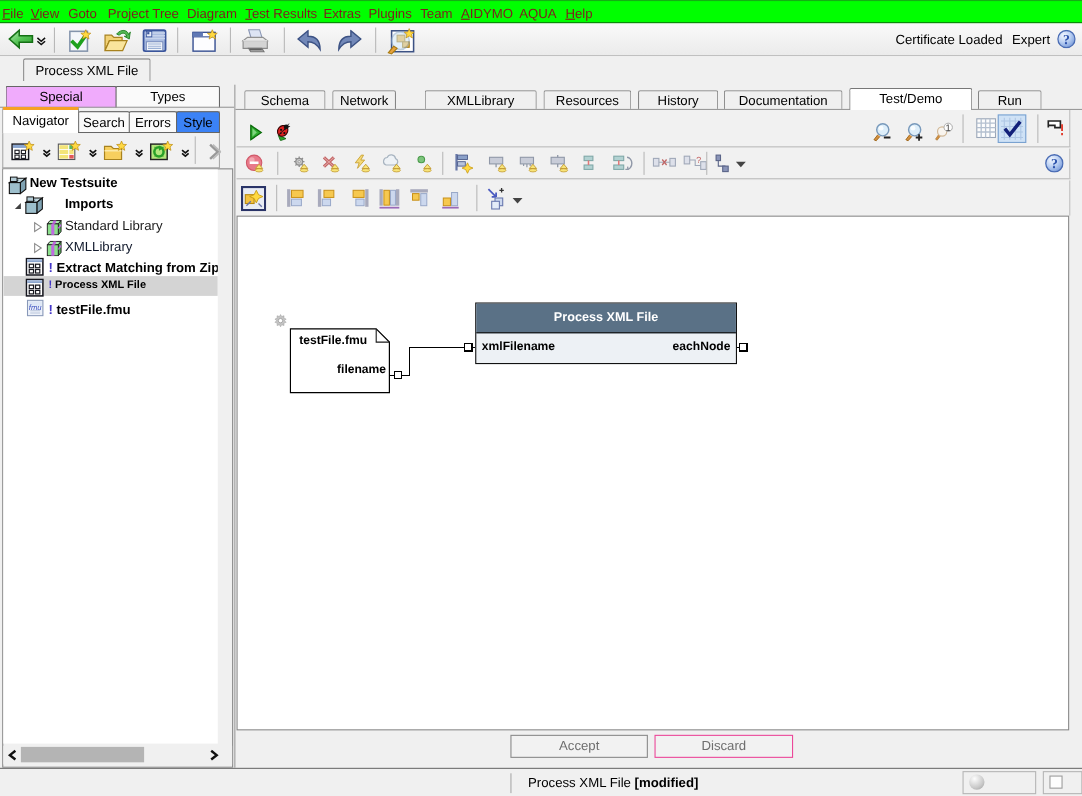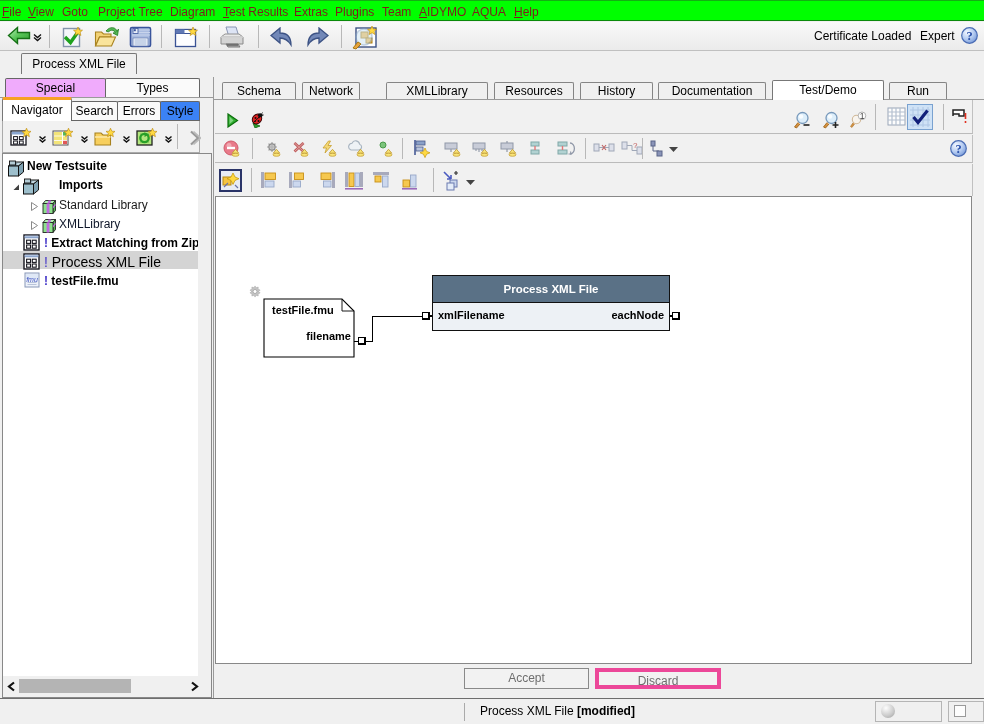--- a/index.html
+++ b/index.html
@@ -223,21 +223,21 @@
     <span class="abs" style="left:41px;top:82px;font-size:12px;font-weight:bold;white-space:nowrap"><span style="color:#4436c8">! </span>Extract Matching from Zip Arc</span>
     <svg class="abs" style="left:20px;top:99px" width="17" height="17" viewBox="0 0 17 17">
           <rect x="1" y="1" width="15" height="15" fill="#fff" stroke="#16161e" stroke-width="1.4"></rect>
           <rect x="1.7" y="1.7" width="13.6" height="2.6" fill="#8aa4cc"></rect>
           <path d="M1.7 2.4 h13.6" stroke="#b8c8e4" stroke-width=".9"></path>
           <rect x="3.6" y="6.2" width="3.9" height="3.2" fill="#fff" stroke="#16161e" stroke-width="1.1"></rect>
           <rect x="9.3" y="6.2" width="3.9" height="3.2" fill="#fff" stroke="#16161e" stroke-width="1.1"></rect>
           <rect x="3.6" y="11" width="3.9" height="3.2" fill="#fff" stroke="#16161e" stroke-width="1.1"></rect>
           <rect x="9.3" y="11" width="3.9" height="3.2" fill="#fff" stroke="#16161e" stroke-width="1.1"></rect>
         </svg>
-    <span class="abs" style="left:41px;top:100px;font-size:14px;font-weight:normal"><span style="color:#4436c8">! </span>Process XML File</span>
+    <span class="abs" style="left:41px;top:100px;font-size:10px;font-weight:bold"><span style="color:#4436c8">! </span>Process XML File</span>
     <svg class="abs" style="left:21px;top:118px" width="16" height="16" viewBox="0 0 16 16">
           <rect x="1" y="1" width="14" height="14" fill="#eef2fa" stroke="#8898b8" stroke-width="1"></rect>
           <rect x="2" y="2" width="12" height="5" fill="#dfe8f6"></rect>
           <text x="8" y="9.5" font-size="7" font-style="italic" fill="#3a50c0" text-anchor="middle" font-family="Liberation Sans">fmu</text>
           <path d="M3.5 10.5 h9 M3.5 12.5 h9" stroke="#b8c4da" stroke-width="1"></path>
         </svg>
     <span class="abs" style="left:41px;top:120px;font-size:12px;font-weight:bold"><span style="color:#4436c8">! </span>testFile.fmu</span>
   </div>
 
   <div class="abs" style="left:0;top:524px;width:208px;height:17px;background:#f0f0f0">
@@ -486,21 +486,21 @@
         <path d="M315 9 h3" stroke="#000" stroke-width="1.1"></path>
       </svg>
   <div class="abs" style="left:216px;top:78px;width:238px;height:56px;border:1px solid #111;background:#edf1f5">
     <div class="abs" style="left:0;top:0;width:100%;height:27px;background:#5a7186;border-bottom:1px solid #111;color:#fff;font-size:11.5px;font-weight:bold;text-align:center;line-height:27px">Process XML File</div>
     <span class="abs" style="left:5px;top:33px;font-size:11px;font-weight:bold">xmlFilename</span>
     <span class="abs" style="right:5px;top:33px;font-size:11px;font-weight:bold">eachNode</span>
   </div>
 </div>
 
 <div class="abs" style="left:250px;top:591px;width:125px;height:21px;background:#f2f2f2;border:1px solid #8a8a8a;color:#6e6e6e;font-size:12px;text-align:center;line-height:19px">Accept</div>
-<div class="abs" style="left:381px;top:591px;width:126px;height:21px;background:#f2f2f2;border:4px solid #ec4899;color:#6e6e6e;font-size:12px;text-align:center;line-height:19px">Discard</div>
+<div class="abs" style="left:381px;top:591px;width:126px;height:21px;background:#f2f2f2;border:1px solid #ec4899;color:#6e6e6e;font-size:12px;text-align:center;line-height:19px">Discard</div>
 </div>
 
 <div class="abs" style="left:0;top:698px;width:984px;height:26px;background:#f0f0f0;border-top:1px solid #6e6e6e">
 <div class="sep" style="left:464px;top:4px;height:18px;background:#aaa"></div>
 <span style="position:absolute;left:480px;top:5px;font-size:12px">Process XML File <b>[modified]</b></span>
 <div class="abs" style="left:875px;top:2px;width:67px;height:21px;border:1px solid #b5b5b5;background:#f0f0f0"></div>
 <div class="abs" style="left:881px;top:5px;width:14px;height:14px;border-radius:50%;background:radial-gradient(circle at 5px 4px,#fdfdfd,#c9c9c9 60%,#9a9a9a)"></div>
 <div class="abs" style="left:948px;top:2px;width:36px;height:21px;border:1px solid #b5b5b5;background:#f0f0f0"></div>
 <div class="abs" style="left:954px;top:6px;width:12px;height:12px;border:1px solid #9a9a9a;background:#fdfdfd"></div>
 </div>

